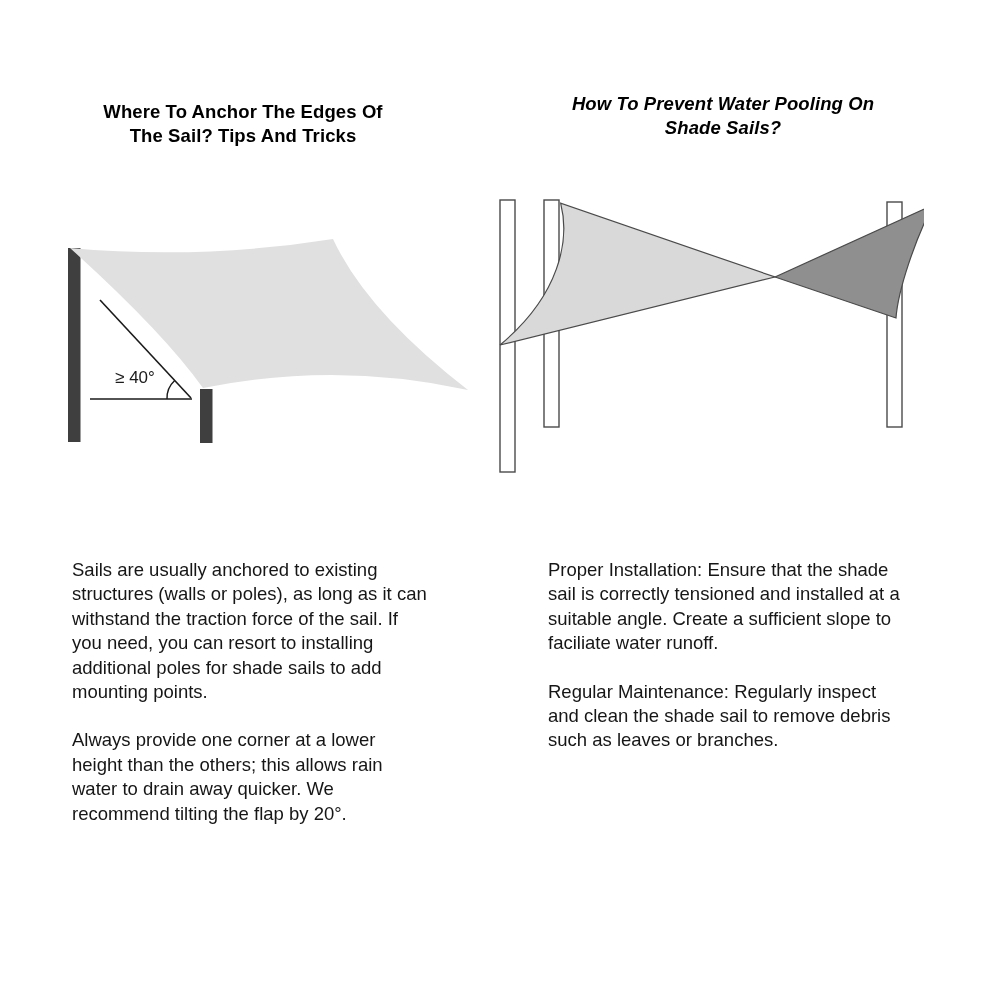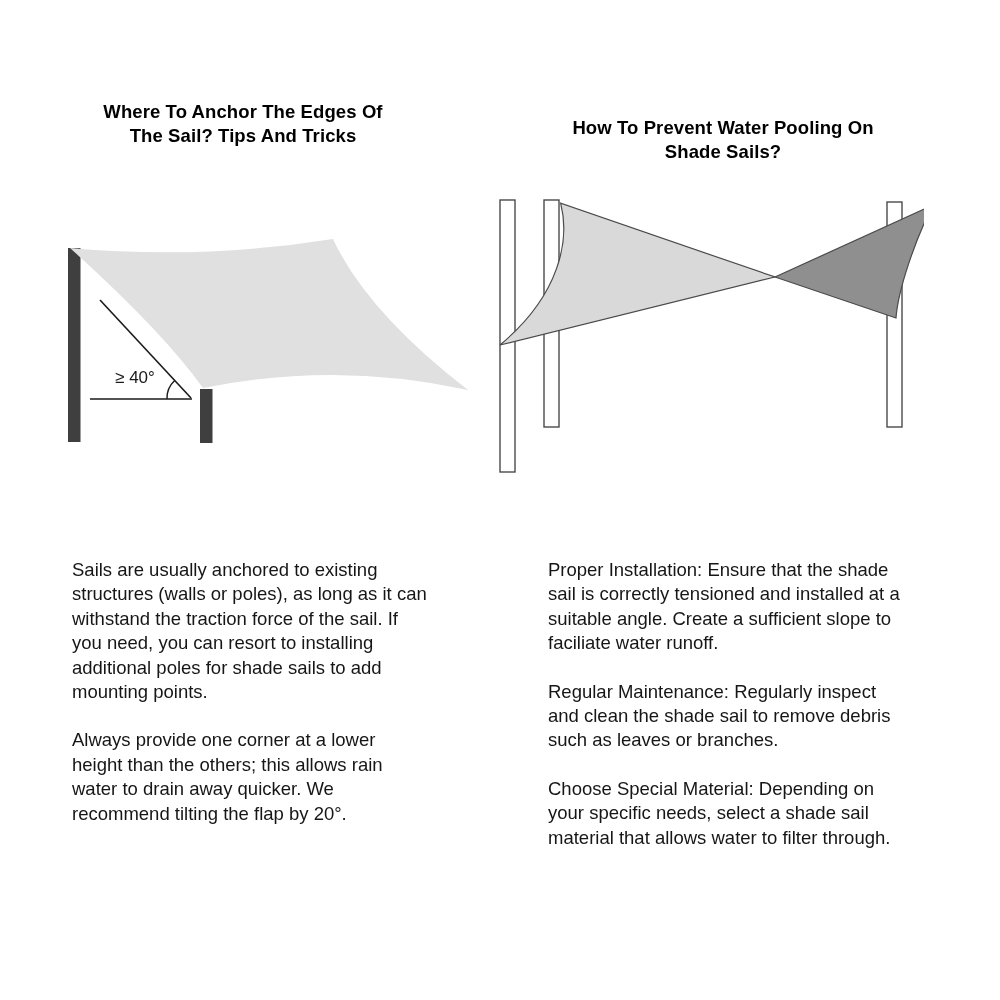--- a/index.html
+++ b/index.html
@@ -20,21 +20,21 @@
   .angle-label{font-family:"Liberation Sans",sans-serif;font-size:17px;}
 </style>
 </head>
 <body>
 
 <div class="canvas">
 
   <div class="title" style="left:0px;top:100px;width:486px;">Where To Anchor The Edges Of
 The Sail? Tips And Tricks</div>
 
-  <div class="title" style="left:480px;top:116px;width:486px;">How To Prevent Water Pooling On
+  <div class="title" style="left:480px;top:92px;width:486px;font-style:italic;">How To Prevent Water Pooling On
 Shade Sails?</div>
 
   <svg class="fig" style="left:55px;top:230px;" width="425" height="220" viewBox="0 0 425 220">
     <rect x="13" y="18" width="12.5" height="194" fill="#3F3F3F"></rect>
     <rect x="145" y="159" width="12.5" height="54" fill="#3F3F3F"></rect>
     <path d="M 15 18 Q 146 30 278 9 Q 312 82 413 160 Q 281 131 148 158 Q 108 102 15 18 Z" fill="#E0E0E0"></path>
     <line x1="45" y1="70" x2="136" y2="168" stroke-width="1.6" stroke="#1A1A1A"></line>
     <line x1="35" y1="169" x2="137" y2="169" stroke-width="1.6" stroke="#1A1A1A"></line>
     <path d="M 119.7 150.4 A 24 24 0 0 0 112 169" fill="none" stroke-width="1.4" stroke="#1A1A1A"></path>
     <text class="angle-label" x="80" y="153" text-anchor="middle" fill="#1A1A1A">≥ 40°</text>
@@ -63,18 +63,15 @@
   </div>
 
   <div class="body-block" style="left:536px;top:558px;width:440px;">
     <p>Proper Installation: Ensure that the shade
 sail is correctly tensioned and installed at a
 suitable angle. Create a sufficient slope to
 faciliate water runoff.</p>
     <p>Regular Maintenance: Regularly inspect
 and clean the shade sail to remove debris
 such as leaves or branches.</p>
-    <p>Choose Special Material: Depending on
-your specific needs, select a shade sail
-material that allows water to filter through.</p>
   </div>
 
 </div>
 
 </body></html>

